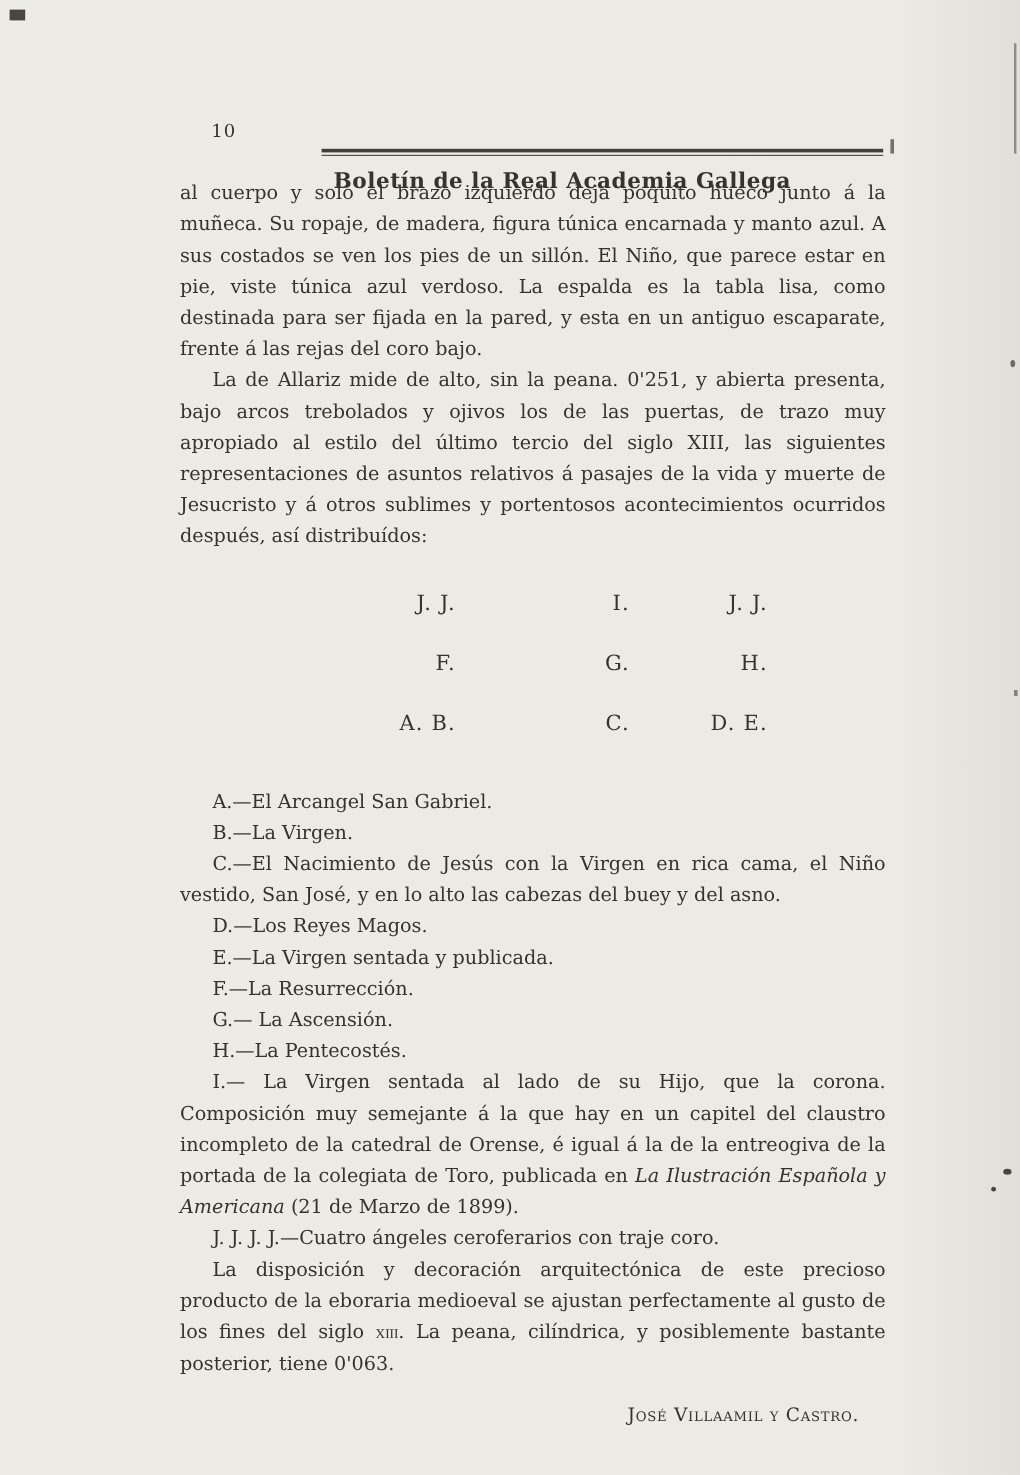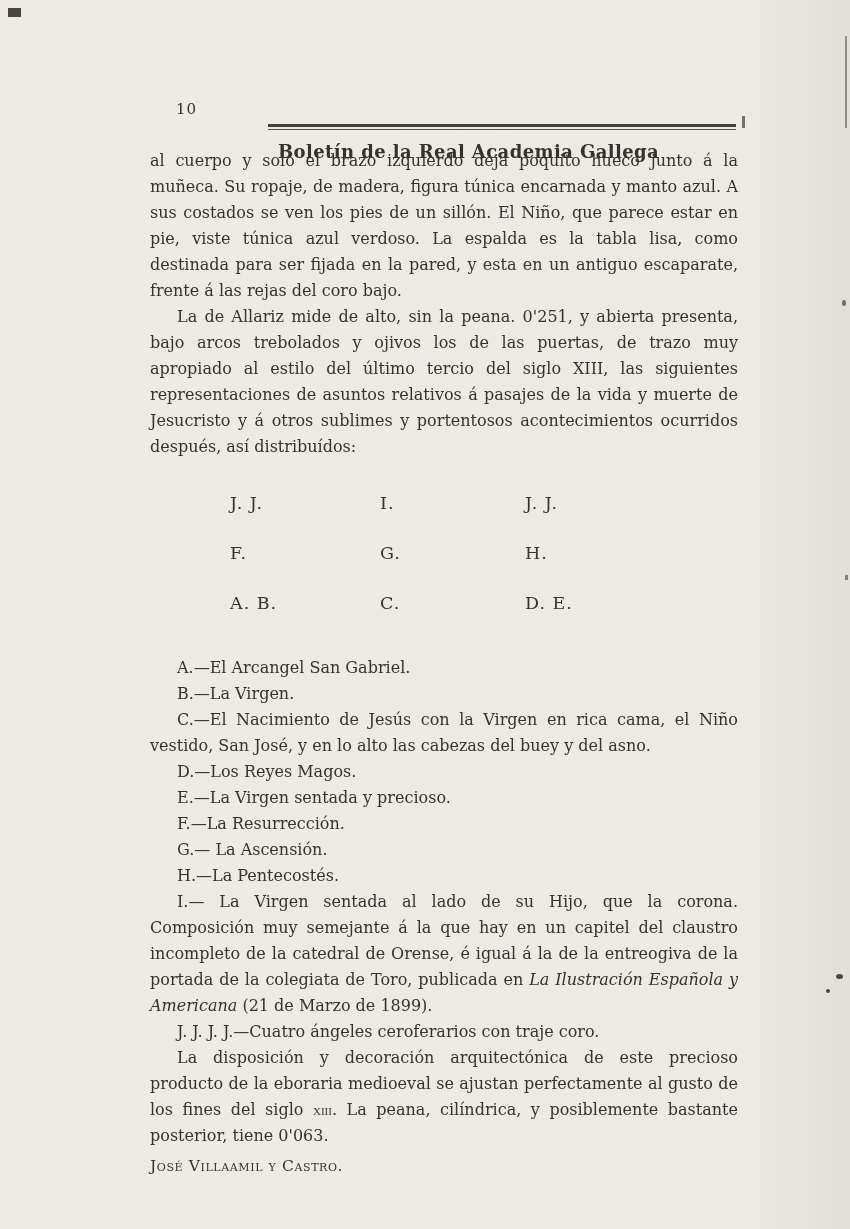--- a/index.html
+++ b/index.html
@@ -42,29 +42,30 @@
   .indent { text-indent: 27px; }
   .diagram {
     margin: 30px 0 38px 80px;
     width: 420px;
     display: grid;
     grid-template-columns: 150px 145px 115px;
     row-gap: 23px;
     font-size: 17.5px;
     line-height: 27px;
   }
-  .diagram .cell { text-align: left; letter-spacing: 1px; }
+  .diagram .cell { text-align: right; letter-spacing: 1px; }
   .legend-block { margin-top: 0; }
   .item-i em { font-style: italic; }
   .sc { font-variant: small-caps; font-family: Liberation Serif, serif; }
   .signature {
+    text-align: right;
     font-variant: small-caps;
     letter-spacing: 0.6px;
     padding-right: 22px;
-    margin-top: 4px;
+    margin-top: 16px;
     font-size: 15.5px;
   }
   .speck { position: absolute; background: #4a463f; }
   .speck.s1 { left: 8px;  top: 8px;  width: 13px; height: 9px; }
   .speck.s2 { left: 845px; top: 36px; width: 2px; height: 92px; background: #908d86; }
   .speck.s3 { left: 836px; top: 974px; width: 7px; height: 5px; border-radius: 50%; }
   .speck.s4 { left: 826px; top: 989px; width: 4px; height: 4px; border-radius: 50%; }
   .speck.s5 { left: 842px; top: 300px; width: 4px; height: 6px; border-radius: 50%; background: #6f6b64; }
   .speck.s6 { left: 742px; top: 116px; width: 3px; height: 12px; background: #75716a; }
   .speck.s7 { left: 845px; top: 575px; width: 3px; height: 5px; background: #84817a; }
@@ -106,21 +107,21 @@
         <span class="cell">A. B.</span>
         <span class="cell">C.</span>
         <span class="cell">D. E.</span>
       </div>
 
       <div class="legend-block">
         <p class="indent">A.—El Arcangel San Gabriel.</p>
         <p class="indent">B.—La Virgen.</p>
         <p class="indent">C.—El Nacimiento de Jesús con la Virgen en rica cama, el Niño vestido, San José, y en lo alto las cabezas del buey y del asno.</p>
         <p class="indent">D.—Los Reyes Magos.</p>
-        <p class="indent">E.—La Virgen sentada y precioso.</p>
+        <p class="indent">E.—La Virgen sentada y publicada.</p>
         <p class="indent">F.—La Resurrección.</p>
         <p class="indent">G.— La Ascensión.</p>
         <p class="indent">H.—La Pentecostés.</p>
       </div>
 
       <p class="indent item-i"><span>I.— La Virgen sentada al lado de su Hijo, que la corona. Composición muy semejante á la que hay en un capitel del claustro incompleto de la catedral de Orense, é igual á la de la entreogiva de la portada de la colegiata de Toro, publicada en </span><em>La Ilustración Española y Americana</em><span> (21 de Marzo de 1899).</span></p>
 
       <p class="indent">J. J. J. J.—Cuatro ángeles ceroferarios con traje coro.</p>
 
       <p class="indent"><span>La disposición y decoración arquitectónica de este precioso producto de la eboraria medioeval se ajustan perfectamente al gusto de los fines del siglo </span><span class="sc">xiii</span><span>. La peana, cilíndrica, y posiblemente bastante posterior, tiene 0'063.</span></p>

